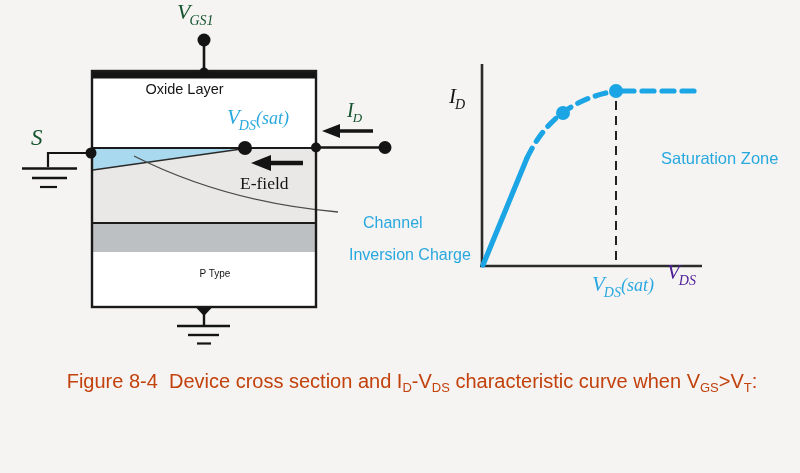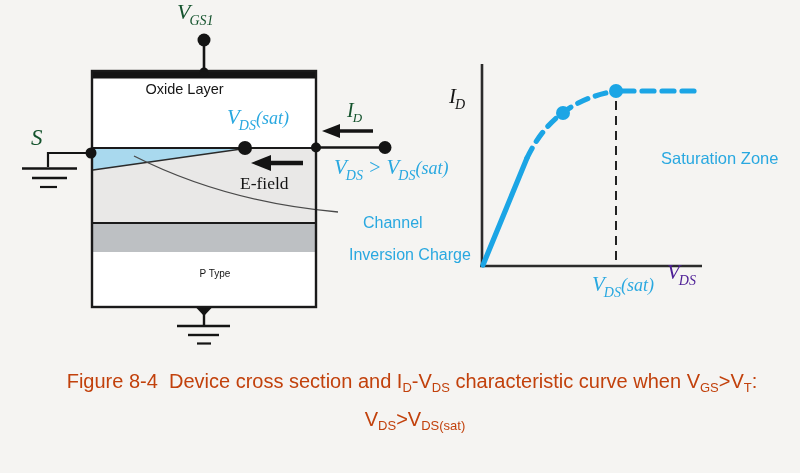--- a/index.html
+++ b/index.html
@@ -110,23 +110,20 @@
   <div class="lbl ser nv" style="left:31px;top:126px;font-size:23px">S</div>
 
   <div class="lbl serup blk" style="left:240px;top:175px;font-size:17.5px">E-field</div>
 
   <div class="lbl blk" style="left:165px;top:269px;width:100px;text-align:center;font-size:10px">P Type</div>
 
   <div class="lbl ser nv" style="left:347px;top:100px">
     <span class="b20">I</span><span class="sb13">D</span>
   </div>
 
-  <div class="lbl ser cy" style="left:318px;top:157px">
-    <span class="b21">V</span><span class="sb14">DS</span><span class="op20"> &gt; </span><span class="b21">V</span><span class="sb14">DS</span><span class="rest18">(sat)</span>
-  </div>
 
   <div class="lbl cy sans16" style="left:347px;top:215px">Channel</div>
   <div class="lbl cy sans16" style="left:333px;top:247px">Inversion Charge</div>
 
   <div class="lbl ser blk" style="left:449px;top:86px">
     <span class="b21">I</span><span class="sb14">D</span>
   </div>
 
   <div class="lbl cy" style="left:645px;top:150px;font-size:16.5px">Saturation Zone</div>
 
@@ -135,17 +132,14 @@
   </div>
 
   <div class="lbl ser" style="left:667px;top:262px;color:#4c1d95">
     <span class="b21">V</span><span class="sb14">DS</span>
   </div>
 
   <div class="lbl cap" style="left:24px;top:371px;width:776px;text-align:center">
     <span class="pre">Figure 8-4  Device cross section and </span><span>I</span><span class="csub">D</span><span>-</span><span>V</span><span class="csub">DS</span><span class="pre"> characteristic curve when </span><span>V</span><span class="csub">GS</span><span>&gt;</span><span>V</span><span class="csub">T</span><span>:</span>
   </div>
 
-  <div class="lbl cap" style="left:30px;top:409px;width:770px;text-align:center">
-    <span>V</span><span class="csub">DS</span><span>&gt;</span><span>V</span><span class="csub">DS(sat)</span>
-  </div>
 
 </div>
 
 </body></html>

